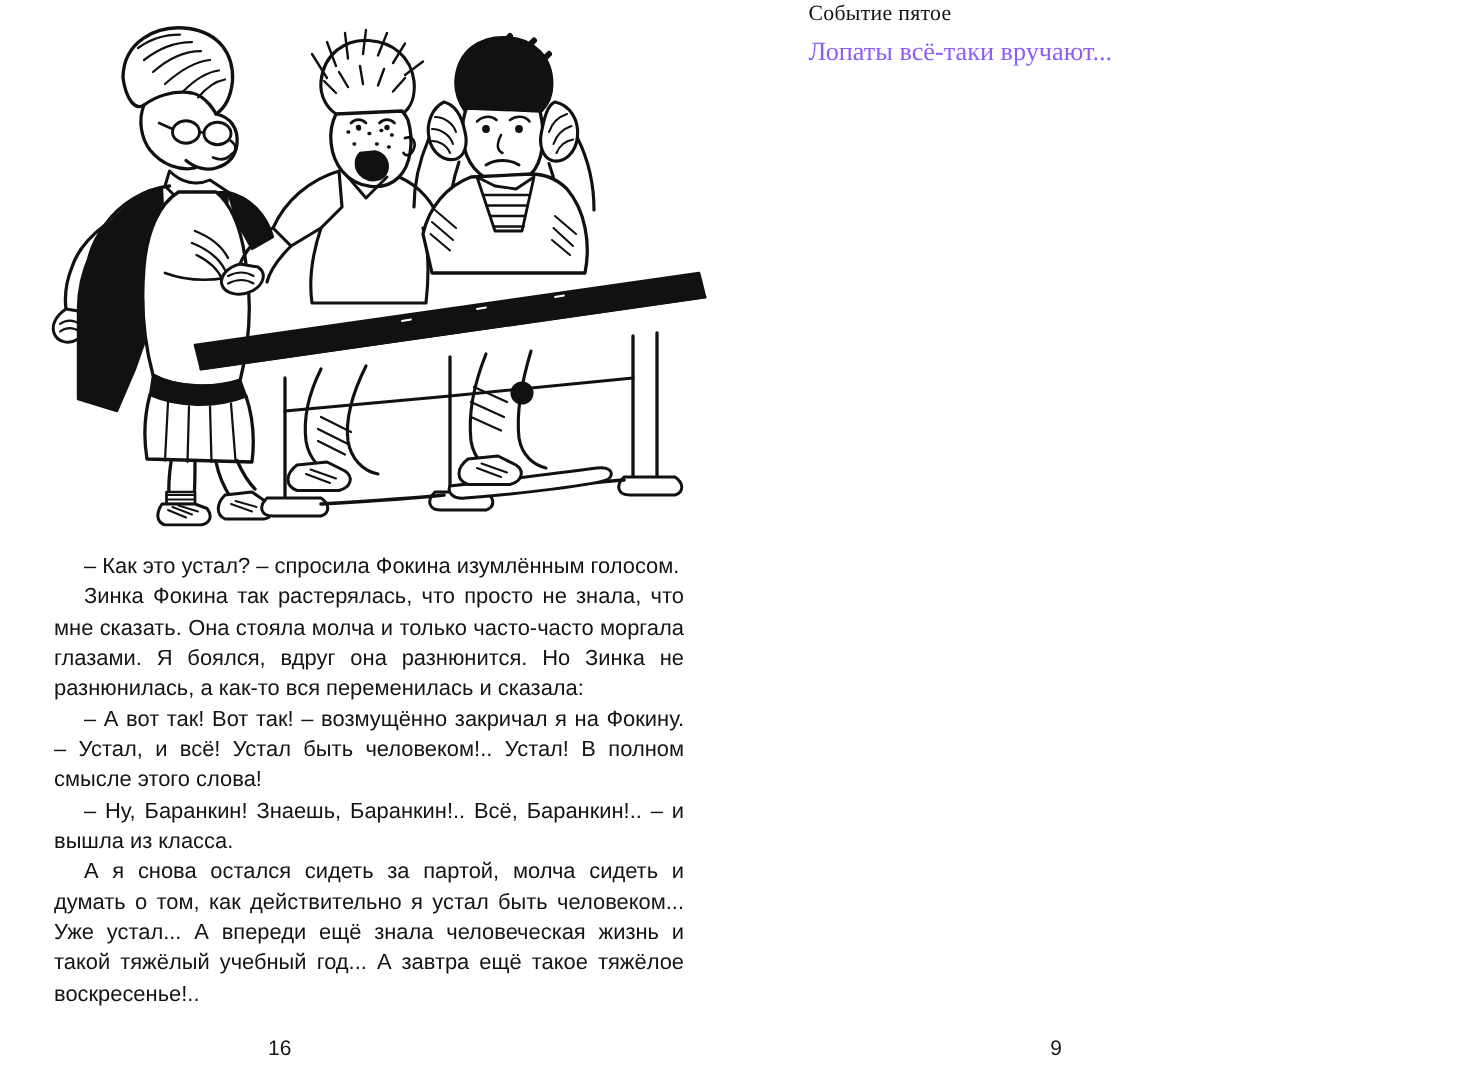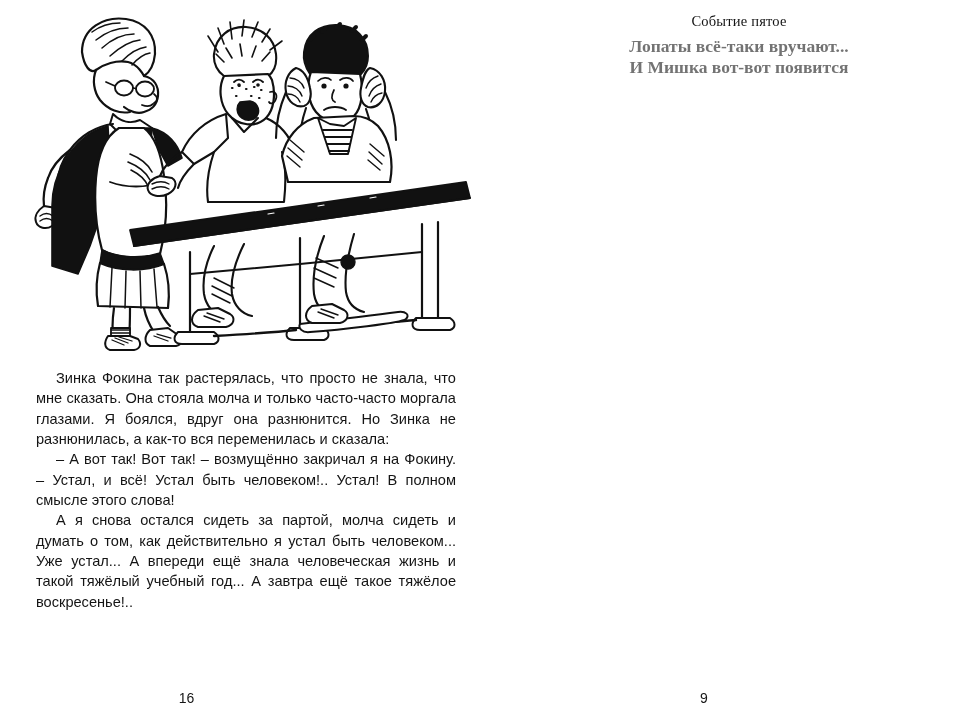--- a/index.html
+++ b/index.html
@@ -55,38 +55,38 @@
   .page-right {
     position: absolute;
     left: 487px;
     top: 0;
     width: 488px;
     height: 719px;
   }
   .heading-block {
     position: absolute;
     left: 52px;
-    top: 12px;
+    top: 0;
     width: 400px;
-    text-align: center;
+    text-align: left;
   }
   .event-label {
     font-family: "Liberation Serif", serif;
     font-size: 14.5px;
     line-height: 19px;
     letter-spacing: .2px;
     color: #141414;
   }
   .chapter-title {
     font-family: "Liberation Serif", serif;
-    font-weight: bold;
+    font-weight: normal;
     font-size: 17.5px;
     line-height: 21px;
     margin-top: 5px;
-    color: #737373;
+    color: #8b5cf6;
   }
   .chapter-title .tline { display: block; white-space: nowrap; }
 
   
   .bodytext p {
     margin: 0;
     font-size: 14.6px;
     line-height: 20.35px;
     text-align: justify;
     text-justify: inter-word;
@@ -381,34 +381,35 @@
           <path d="M294 300 C286 306 286 314 294 317 L322 317 C330 315 332 308 326 304 L314 298 Z" fill="#fff" stroke-width="2"></path>
           <g stroke-width="1.4">
             <path d="M300 306 L316 312"></path>
               <path d="M303 303 L320 309"></path>
           </g>
         </g>
       </svg>
     </div>
 
     <div class="column-left bodytext">
+      <p>– Как это устал? – спросила Фокина изумлённым голосом.</p>
       <p>Зинка Фокина так растерялась, что просто не знала, что мне сказать. Она стояла молча и только часто-часто моргала глазами. Я боялся, вдруг она разнюнится. Но Зинка не разнюнилась, а как-то вся переменилась и сказала:</p>
       <p>– А вот так! Вот так! – возмущённо закричал я на Фокину. – Устал, и всё! Устал быть человеком!.. Устал! В полном смысле этого слова!</p>
+      <p>– Ну, Баранкин! Знаешь, Баранкин!.. Всё, Баранкин!.. – и вышла из класса.</p>
       <p>А я снова остался сидеть за партой, молча сидеть и думать о том, как действительно я устал быть человеком... Уже устал... А впереди ещё знала человеческая жизнь и такой тяжёлый учебный год... А завтра ещё такое тяжёлое воскресенье!..</p>
     </div>
 
     <div class="folio folio-left">16</div>
   </div>
 
   <div class="page-right">
 
     <div class="heading-block">
       <div class="event-label">Событие пятое</div>
       <div class="chapter-title">
         <span class="tline">Лопаты всё-таки вручают...</span>
-        <span class="tline">И Мишка вот-вот появится</span>
       </div>
     </div>
 
     <div class="folio folio-right">9</div>
   </div>
 
 </div>
 
 </body></html>

